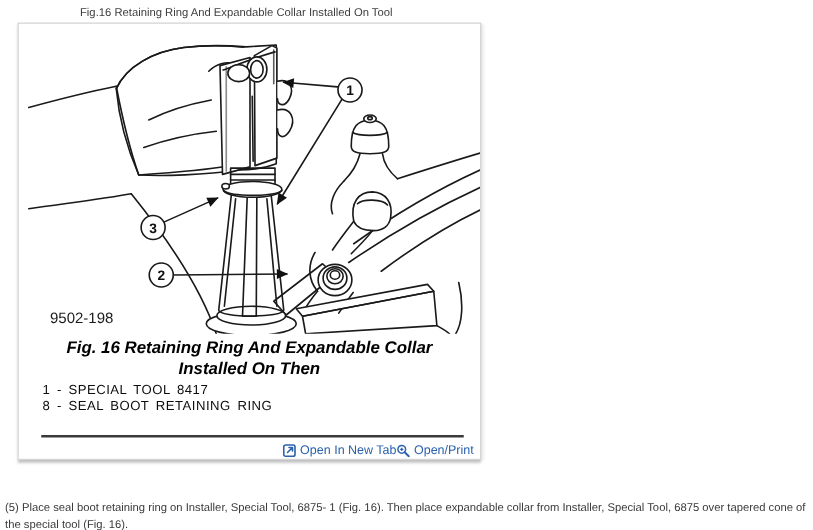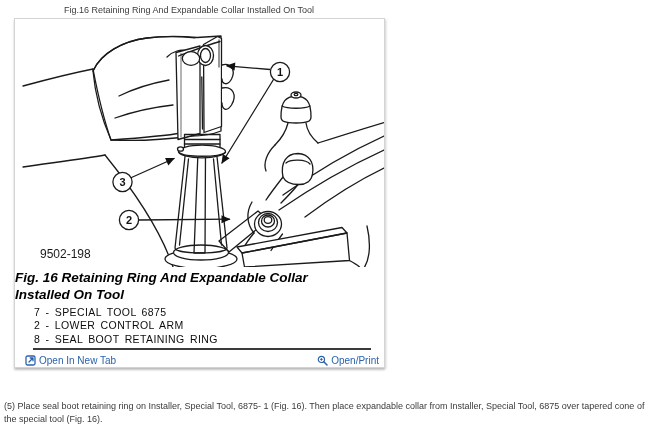--- a/index.html
+++ b/index.html
@@ -13,28 +13,28 @@
           box-shadow:0 2px 2px rgba(0,0,0,.22), 2px 1px 2px rgba(0,0,0,.07);}
 
   svg.illus{position:absolute;left:0;top:0;display:block;}
   .ln path,.ln line,.ln ellipse,.ln circle{stroke:#1a1a1a;stroke-width:1.3;fill:none;
           stroke-linecap:round;stroke-linejoin:round;}
   .fw{fill:#fff !important;}
   .callout-num{font-family:"Liberation Sans",sans-serif;font-size:11px;font-weight:bold;
           fill:#111;stroke:none !important;}
 
   .dwg-num{position:absolute;left:25px;top:228px;font-size:12px;color:#1b1b1b;}
-  .fig-title{position:absolute;left:0;top:251px;width:100%;text-align:left;
+  .fig-title{position:absolute;left:0;top:251px;width:100%;text-align:center;
           font-weight:bold;font-style:italic;font-size:13.5px;line-height:16.5px;color:#000;}
   .legend{position:absolute;left:19px;top:287px;font-size:10.5px;line-height:13.4px;
           letter-spacing:.4px;word-spacing:2px;color:#0d0d0d;}
   .sep{position:absolute;left:18px;top:329px;width:338px;height:2px;background:#3a3a3a;}
 
   .links-row{position:absolute;left:10px;right:5px;top:333px;height:16px;
-          display:flex;justify-content:space-between;align-items:center;}
+          display:flex;justify-content:flex-end;align-items:center;}
   a.viewer-link{display:flex;align-items:center;gap:3px;font-size:10px;
           color:var(--link-color,#2b62ac);text-decoration:none;cursor:pointer;}
   a.viewer-link svg{display:block;}
 
   .para{position:absolute;left:4px;top:400px;width:644px;font-size:9px;line-height:13px;
           color:#3a3a3a;}
 </style>
 </head>
 <body>
 
@@ -155,26 +155,25 @@
     <g class="ln">
       <circle class="fw" cx="114" cy="201" r="9.6" stroke-width="1.4"></circle>
       <text class="callout-num" x="114" y="205" text-anchor="middle">2</text>
     </g>
   </svg>
 
   <div class="dwg-num">9502-198</div>
 
   <div class="fig-title">
     <div>Fig. 16 Retaining Ring And Expandable Collar</div>
-    <div>Installed On Tool</div>
+    <div>Installed On Then</div>
   </div>
 
   <div class="legend">
-    <div>7 - SPECIAL TOOL 6875</div>
-    <div>2 - LOWER CONTROL ARM</div>
+    <div>1 - SPECIAL TOOL 8417</div>
     <div>8 - SEAL BOOT RETAINING RING</div>
   </div>
 
   <div class="sep"></div>
 
   <div class="links-row">
     <a class="viewer-link" href="#">
       <svg width="11" height="11" viewBox="0 0 11 11">
         <rect x="1" y="1" width="9" height="9" rx="1.5" fill="none" stroke="currentColor" stroke-width="1.3"></rect>
         <path d="M4,7 L8,3 M5.2,3 L8,3 L8,5.8" fill="none" stroke="currentColor" stroke-width="1.3" stroke-linecap="round" stroke-linejoin="round"></path>

